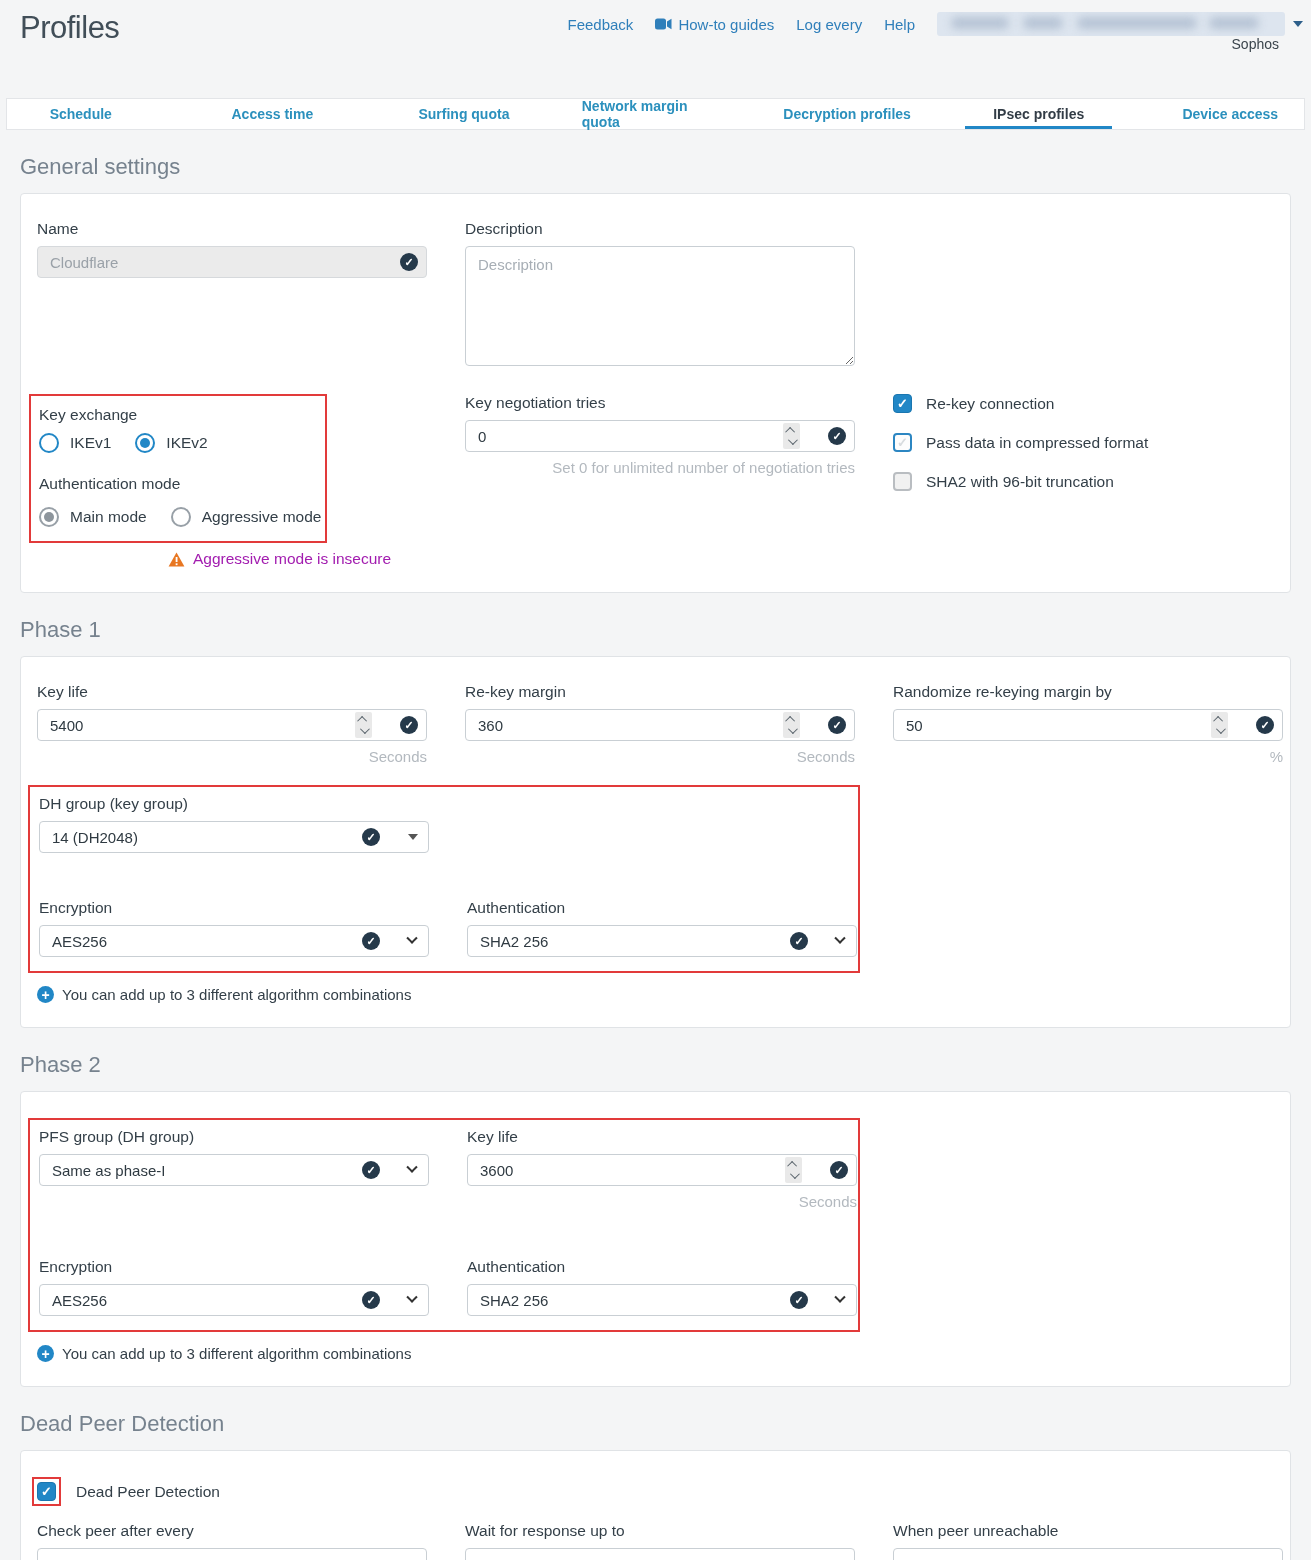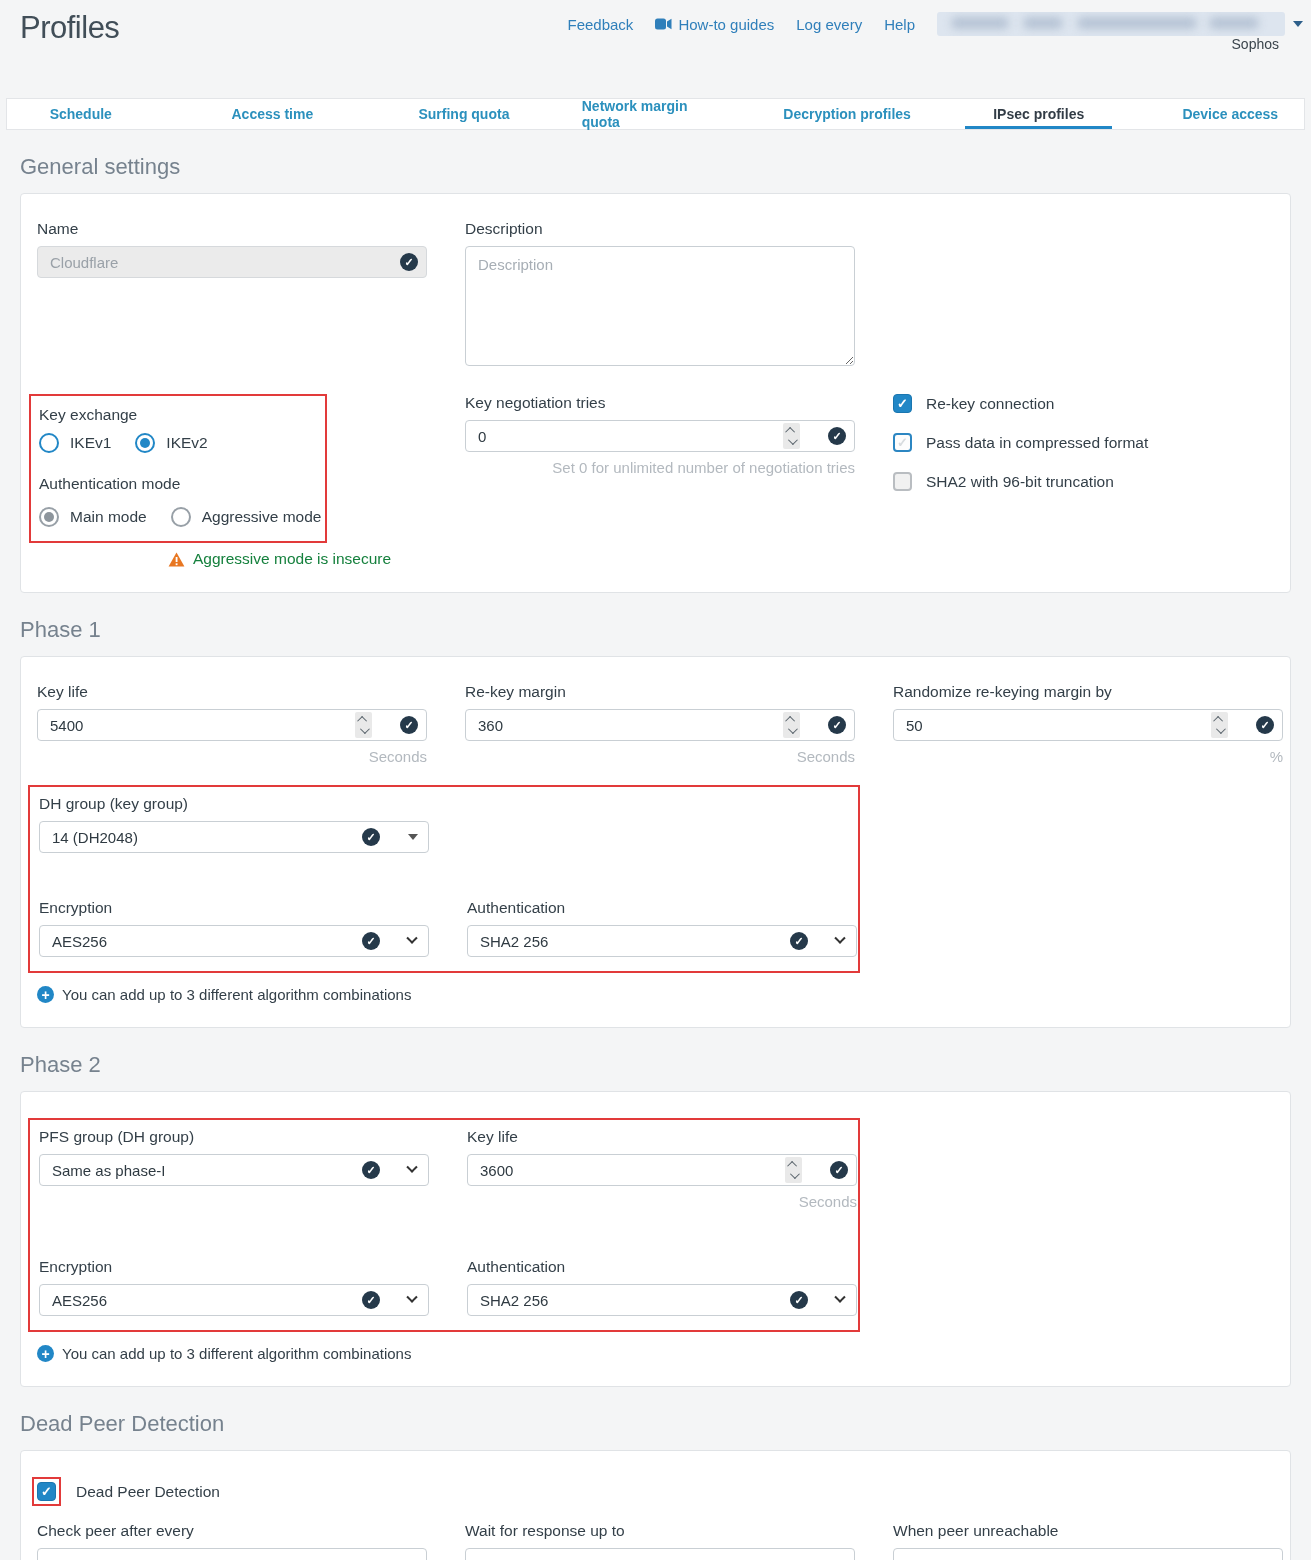--- a/index.html
+++ b/index.html
@@ -60,21 +60,21 @@
   .cb.blueborder { background:#fdfdfd; border:2px solid #2c86c2; color:#d8dcdf; }
   .cb.plain { background:#f1f1f1; border:2px solid #b9bdc1; color:transparent; }
   .cb-lbl { font-size:15.5px; color:#333f48; }
   
   .hlbox { border:2px solid #e23a3a; }
   .hl-ke { width:298px; padding:10px 0 14px 8px; margin-left:-8px; }
   .hl-wide { width:832px; padding:8px 0 14px 9px; margin:20px 0 0 -9px; }
   .hl-chk { display:inline-flex; border:2px solid #e23a3a; padding:3px; margin-left:-5px; }
   .hl-text-fill { flex:1; }
   
-  .warn-row { display:flex; align-items:center; gap:8px; margin:7px 0 0 131px; color:#15803d; font-size:15.5px; }
+  .warn-row { display:flex; align-items:center; gap:8px; margin:7px 0 0 131px; color:#a21caf; font-size:15.5px; }
   .note-row { display:flex; align-items:center; gap:8px; margin-top:13px; font-size:15px; color:#333f48; }
   .plus { width:17px; height:17px; border-radius:50%; background:#2187c6; color:#fff; font-size:14px; font-weight:bold; display:flex; align-items:center; justify-content:center; flex:0 0 17px; }
   .gap-v { height:22px; }
   .mt46 { margin-top:46px; }
   .mt48 { margin-top:48px; }
   .mt24 { margin-top:24px; }
   .dpd-toggle { display:flex; align-items:center; gap:15px; margin-bottom:16px; }
 </style>
 </head>
 <body>

